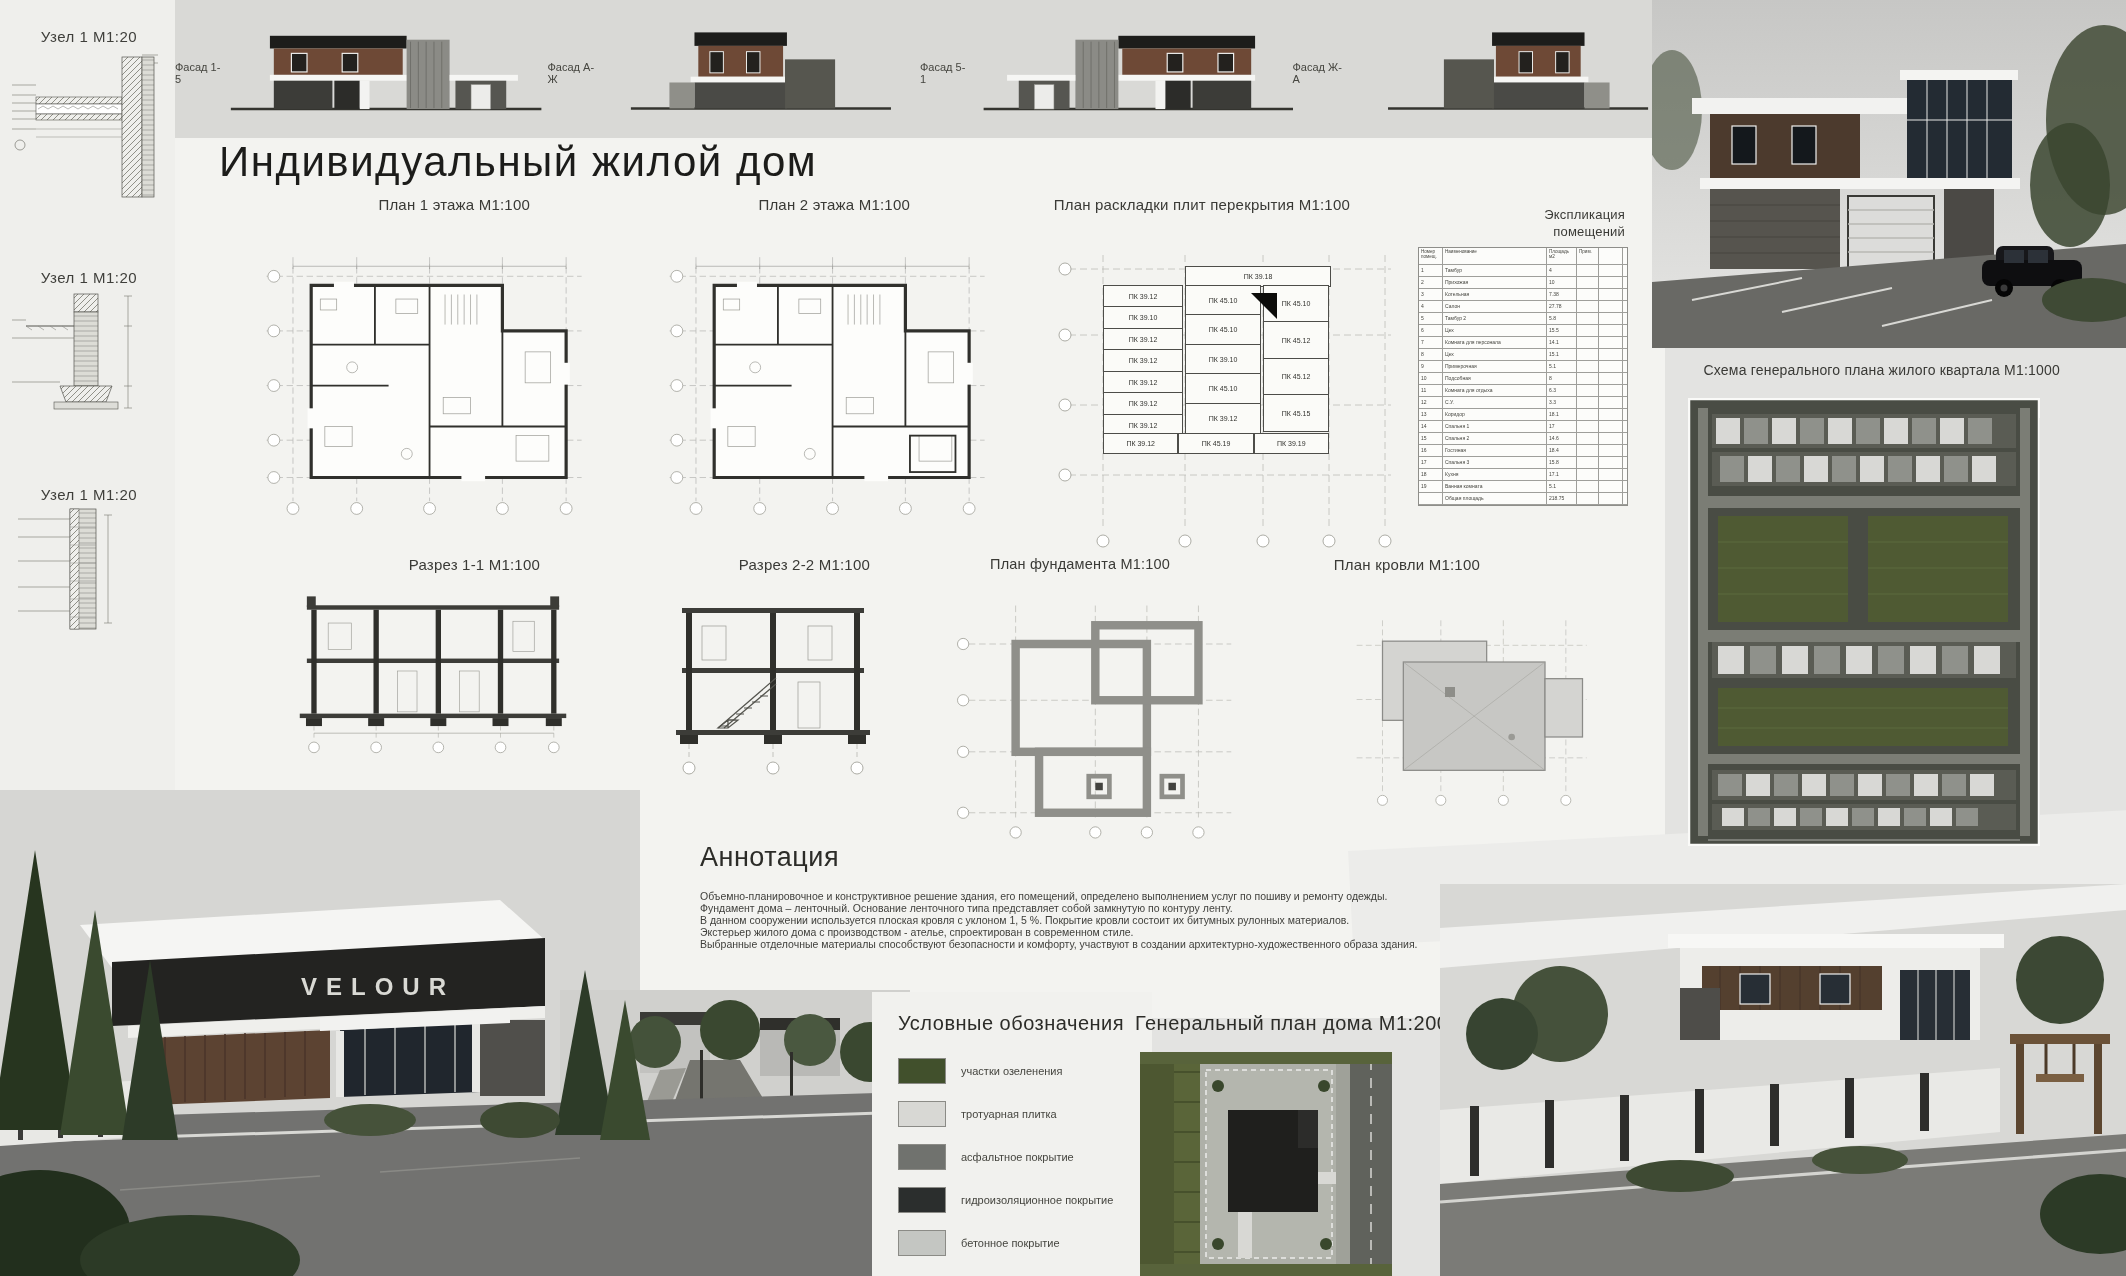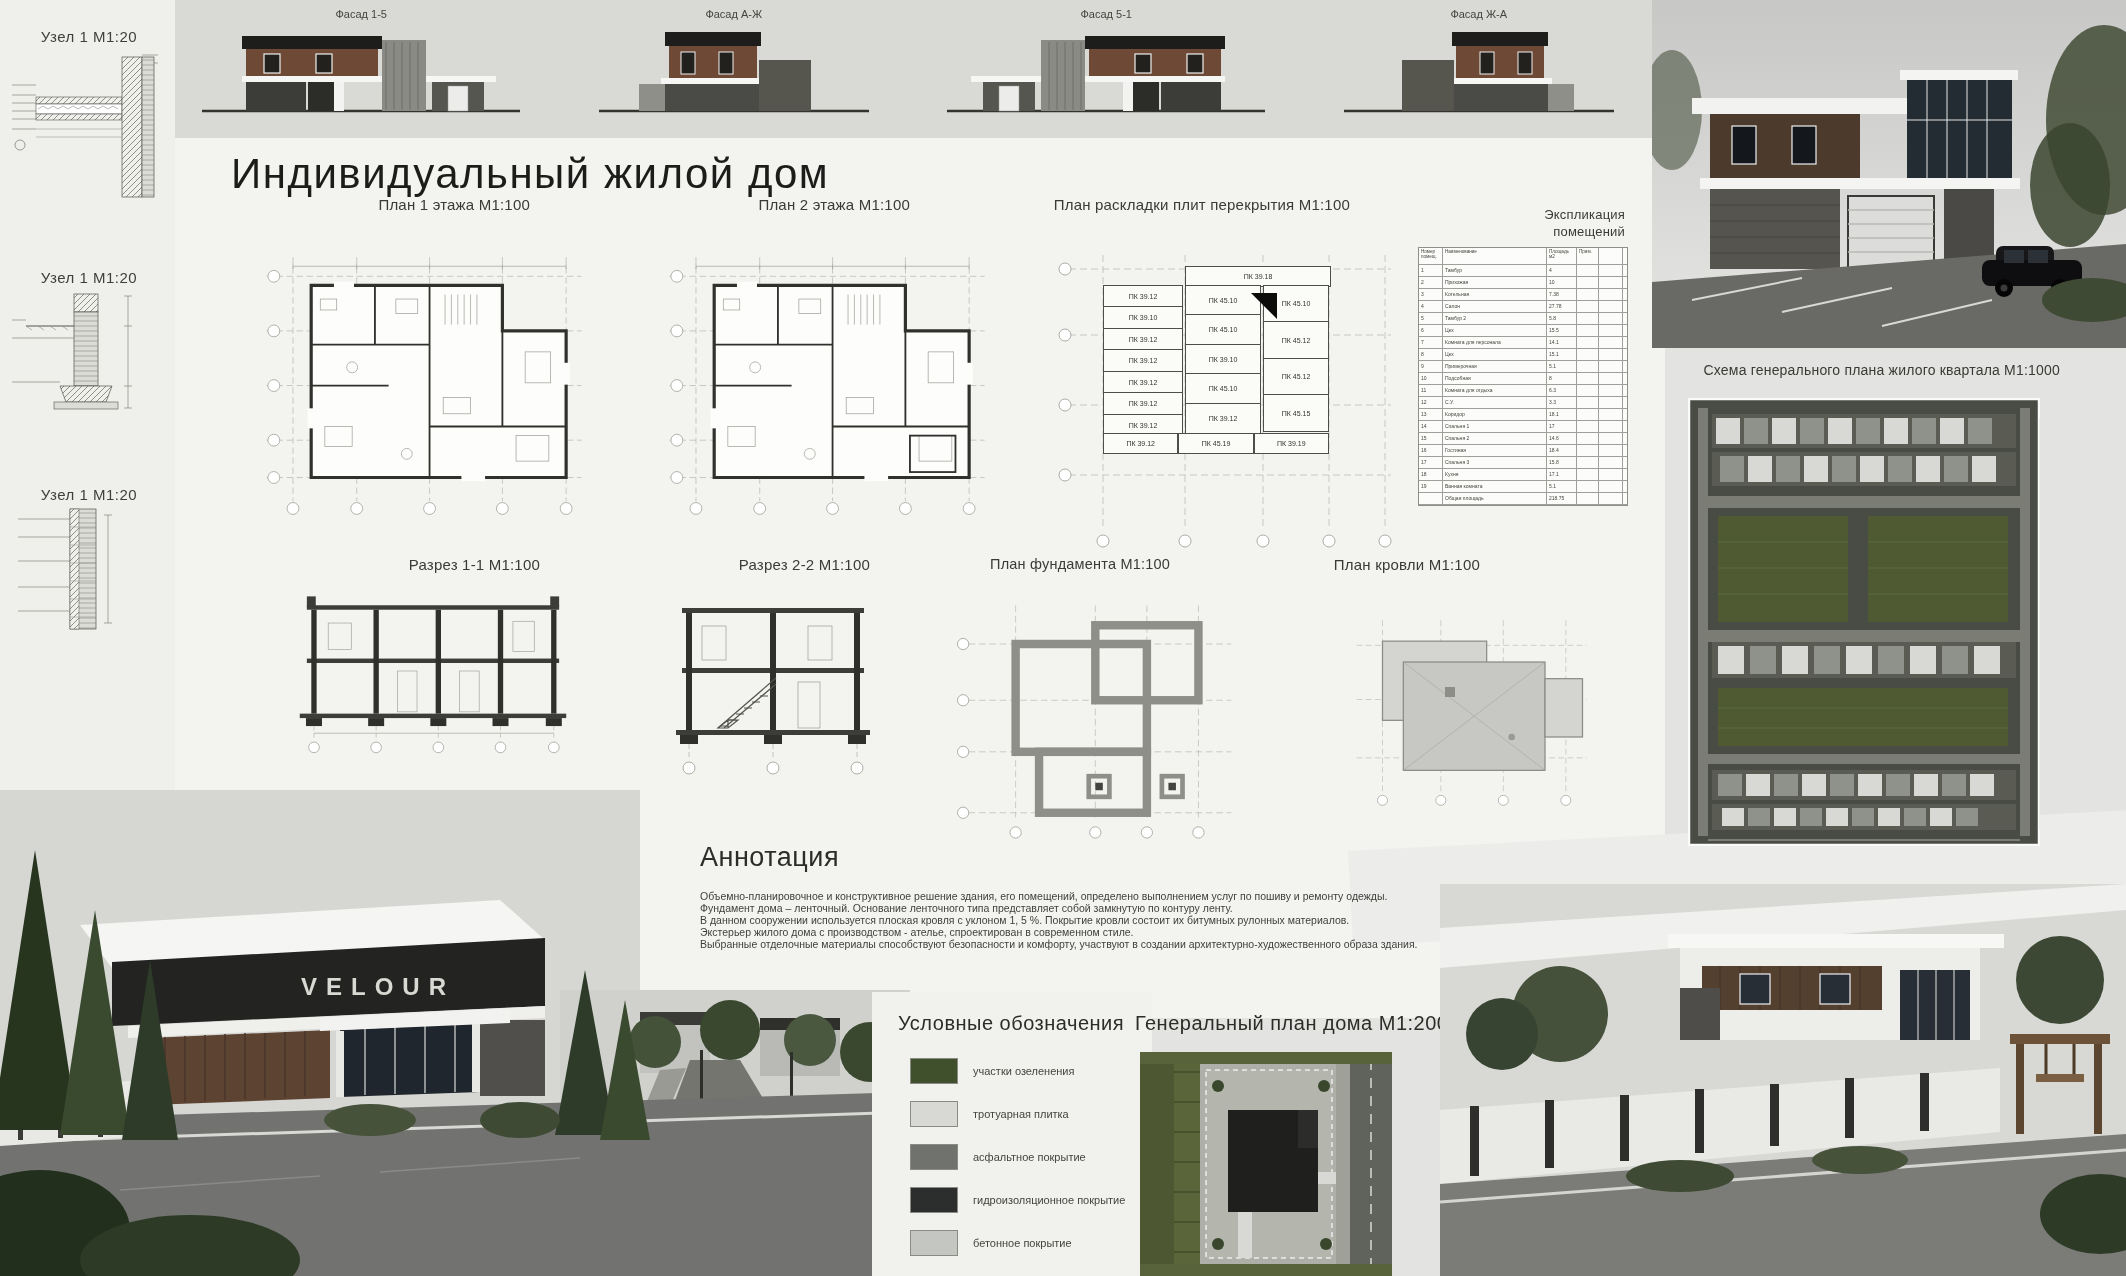--- a/index.html
+++ b/index.html
@@ -2,39 +2,39 @@
 <html><head>
 <meta charset="utf-8">
 <style>
   html,body{margin:0;padding:0;background:#cfcfcd;}
   #poster{position:relative;width:2126px;height:1276px;background:#e3e3e1;overflow:hidden;
           font-family:"Liberation Sans", sans-serif;color:#2e2e2c;}
   .abs{position:absolute;}
   .panel{position:absolute;}
   .dwg-label{position:absolute;text-align:right;font-size:15px;color:#3a3a36;letter-spacing:.2px;}
   .node-label{font-size:15px;color:#3f3f3b;text-align:center;letter-spacing:.5px;}
-  h1.title{position:absolute;left:215px;top:134px;margin:16px;font-weight:400;font-size:42px;
+  h1.title{position:absolute;left:215px;top:134px;margin:4px;font-weight:400;font-size:42px;
            letter-spacing:1.5px;color:#1c1c1a;}
-  .fac-col{flex:1;display:flex;flex-direction:column;align-items:center;}
+  .fac-col{flex:1;display:flex;flex-direction:row;align-items:center;}
   .fac-label{font-size:11px;color:#45453f;margin-top:8px;}
   
   .exp-table{position:absolute;left:1418px;top:247px;width:208px;background:#fcfcfa;
              border:1px solid #8e8e8a;font-size:5px;color:#45453f;}
   .exp-row{display:grid;grid-template-columns:24px 104px 30px 22px 24px;border-bottom:.5px solid #9e9e9a;}
   .exp-row span{border-right:.5px solid #9e9e9a;padding:1px 2px;overflow:hidden;white-space:nowrap;height:9px;line-height:9px;}
   .exp-head{font-size:4.6px;height:16px;}
   .exp-head span{height:16px;line-height:5px;white-space:normal;}
   
   .slab-cell{border:1.5px solid #4d4d49;background:#fbfbf8;color:#33332f;font-size:7px;
              display:flex;align-items:center;justify-content:center;margin-top:-1.5px;}
   .slab-col{position:absolute;display:flex;flex-direction:column;}
   
   .ann-line{white-space:nowrap;font-size:10.5px;line-height:12px;color:#3f3f3b;}
   
-  .legend-item{display:flex;align-items:center;margin-bottom:17px;margin-left:12px;}
+  .legend-item{display:flex;align-items:center;margin-bottom:17px;}
   .legend-swatch{width:46px;height:24px;border:.5px solid #8b8b86;margin-right:15px;flex:0 0 auto;}
   .legend-label{font-size:11px;color:#45453f;}
   .sec-head{position:absolute;font-size:21px;font-weight:400;color:#2c2c28;letter-spacing:.5px;}
   .velour{position:absolute;left:268px;top:973px;width:220px;text-align:center;font-size:24px;
           letter-spacing:9px;color:#d9d9d4;font-weight:600;}
 </style>
 </head>
 <body>
 
 <div id="poster">

